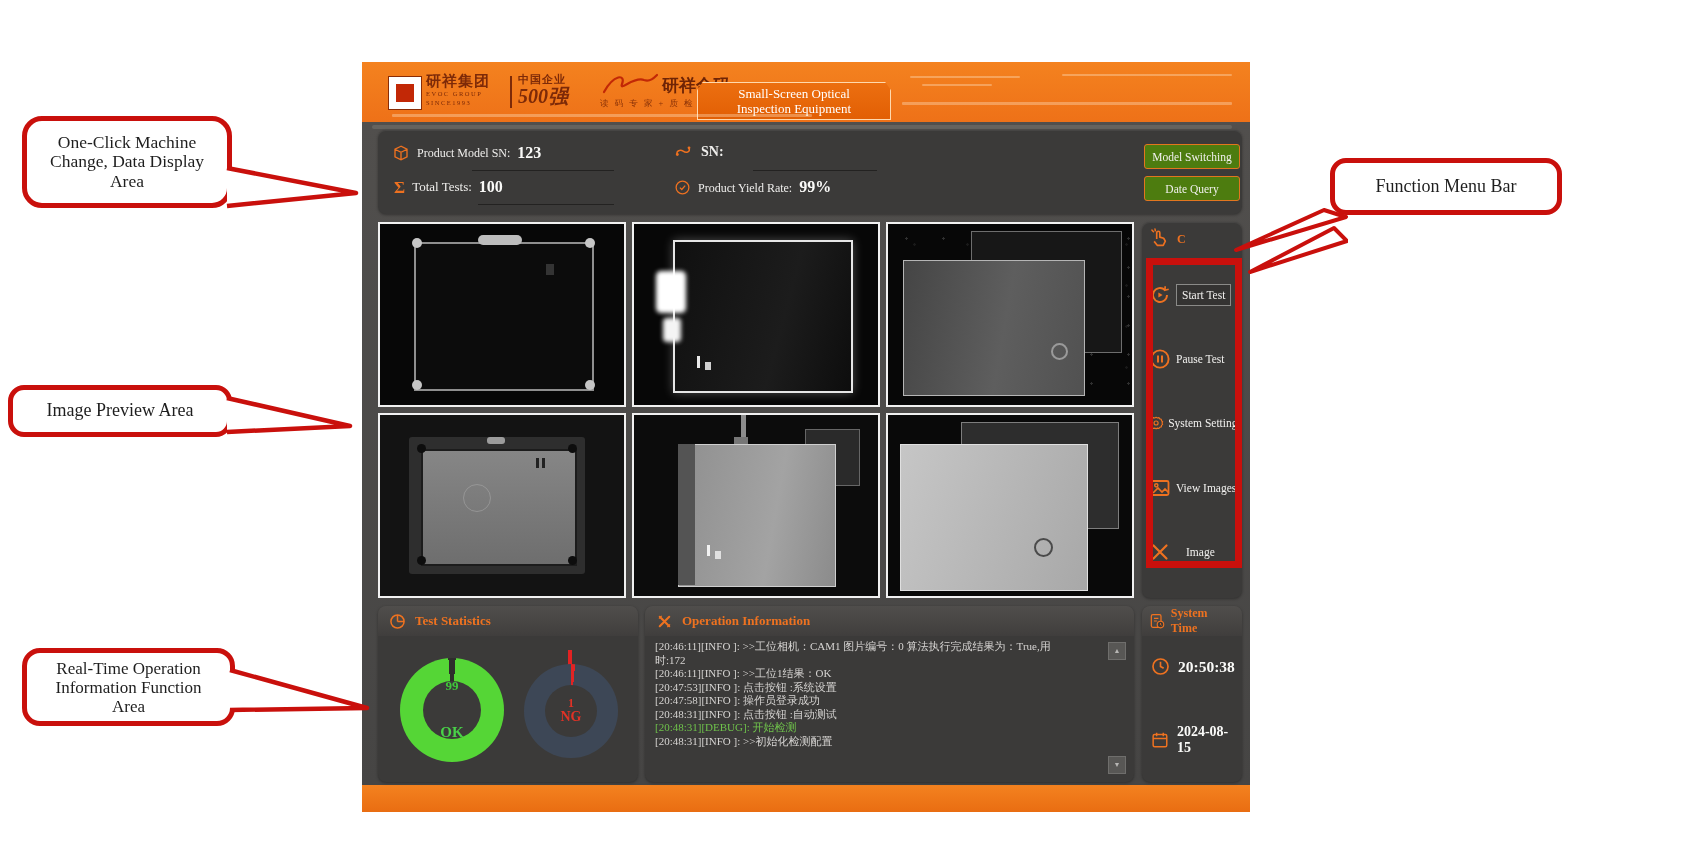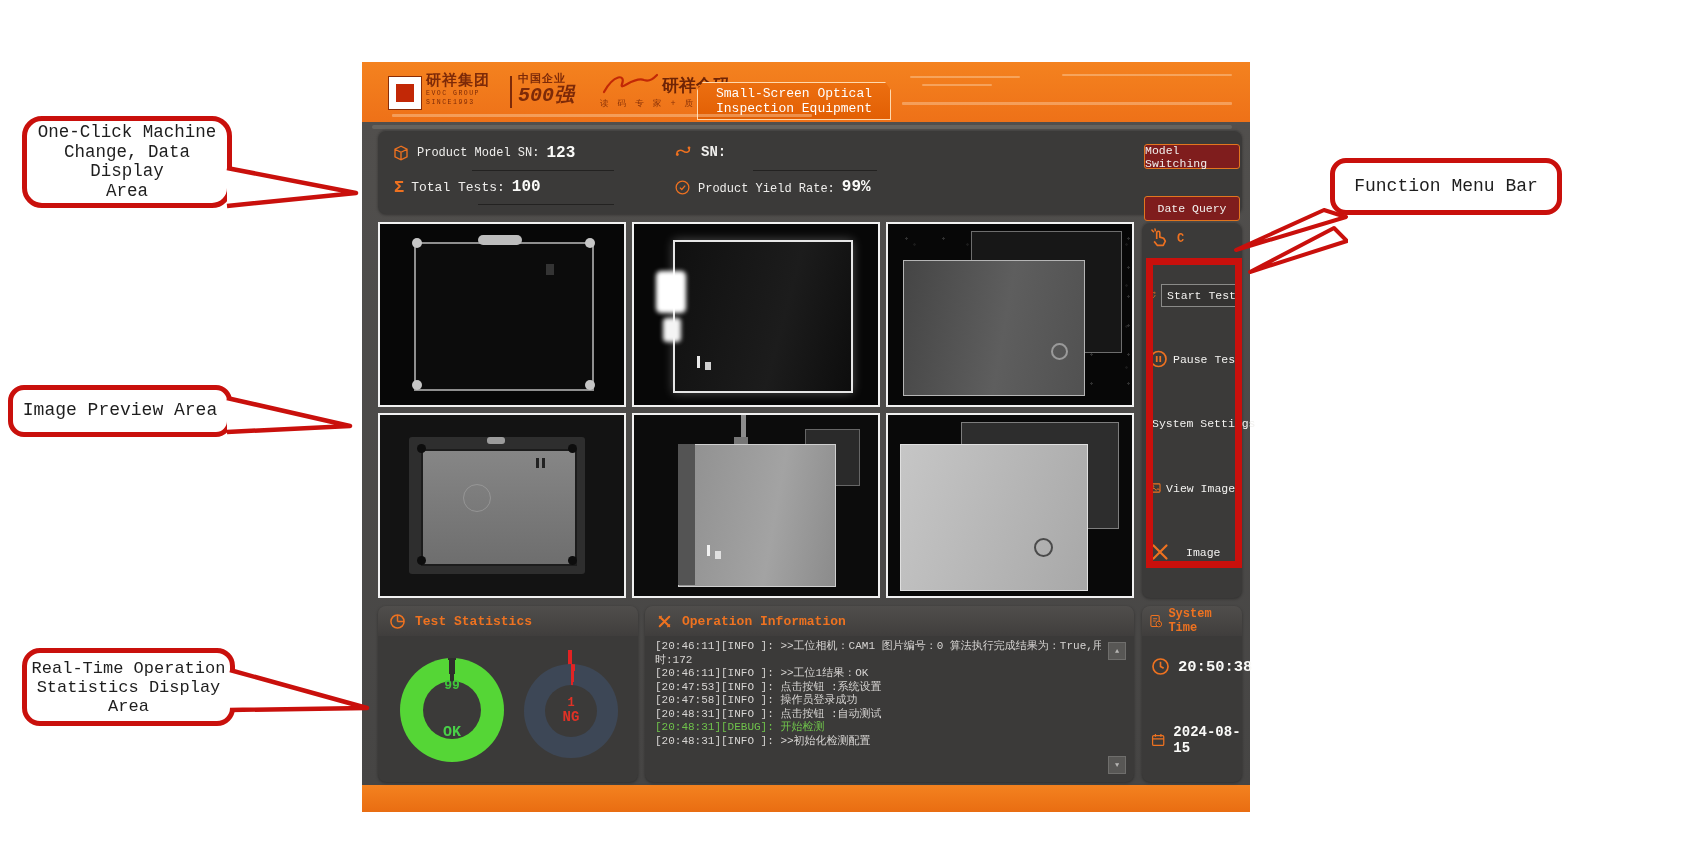--- a/index.html
+++ b/index.html
@@ -1,17 +1,17 @@
 <!DOCTYPE html>
 <html><head>
 <meta charset="utf-8">
 <style>
   html,body{margin:0;padding:0;background:#fff;}
   .canvas{position:relative;width:1688px;height:861px;background:#ffffff;
-    font-family:Liberation Mono, monospace;overflow:hidden;}
+    font-family:Liberation Serif, serif;overflow:hidden;}
   .abs{position:absolute;}
 
   
   .win{left:362px;top:62px;width:888px;height:750px;}
   .win-header{left:0;top:0;width:888px;height:60px;background:linear-gradient(#f4821f,#ee7118);}
   .hdr-line{background:rgba(255,235,210,.35);height:2px;border-radius:1px;}
   .win-body{left:0;top:60px;width:888px;height:663px;background:linear-gradient(#514f4d,#464544);}
   .win-footer{left:0;top:723px;width:888px;height:27px;background:linear-gradient(#f4821f,#e96d12);}
   .chrome-line{left:10px;top:63px;width:860px;height:4px;background:#76746f;border-radius:2px;opacity:.55;}
 
@@ -38,21 +38,21 @@
     background:linear-gradient(#504e4c,#403e3d);border-radius:8px 8px 0 0;
     color:#ee7220;font-weight:bold;font-size:13px;}
 
   
   .dp{left:16px;top:68px;width:864px;height:84px;}
   .field{display:flex;align-items:center;gap:7px;color:#efeeec;}
   .f-label{font-size:12px;}
   .f-label-big{font-size:14px;font-weight:bold;}
   .f-value{font-size:16px;font-weight:bold;color:#fafaf8;}
   .u-line{position:absolute;height:1px;background:#232221;}
-  .dp-btn{position:absolute;width:94px;height:23px;background:#7f1d1d;border:1px solid #e2761f;border-radius:3px;
+  .dp-btn{position:absolute;width:94px;height:23px;background:#4d7c0f;border:1px solid #e2761f;border-radius:3px;
     color:#f1f0ee;font-size:11.5px;display:flex;align-items:center;justify-content:center;cursor:pointer;}
 
   
   .cam{position:absolute;width:244px;height:181px;border:2px solid #f1f1f1;background:#070707;overflow:hidden;}
   .speck{background-image:radial-gradient(circle,rgba(255,255,255,.16) 1px,transparent 1.3px),
     radial-gradient(circle,rgba(255,255,255,.07) 1px,transparent 1.5px);
     background-size:37px 29px,53px 41px;}
 
   
   .fm{left:780px;top:160px;width:100px;height:376px;}
@@ -167,21 +167,21 @@
       <div class="abs field" style="left:296px;top:48px;align-items:flex-end;">
         <svg width="17" height="17" viewBox="0 0 24 24">
           <circle cx="12" cy="12" r="9" fill="none" stroke="#ee7120" stroke-width="1.8"></circle>
           <path d="M8.3 12.2 L11 14.8 L15.8 9.3" fill="none" stroke="#ee7120" stroke-width="1.8"></path>
         </svg>
         <span class="f-label">Product Yield Rate:</span>
         <span class="f-value">99%</span>
       </div>
 
       <div class="dp-btn" style="left:766px;top:14px;">Model Switching</div>
-      <div class="dp-btn" style="left:766px;top:46px;margin-top:20px;">Date Query</div>
+      <div class="dp-btn" style="left:766px;top:46px;">Date Query</div>
     </div>
 
     <div class="cam" style="left:16px;top:160px;">
       <div class="abs" style="left:14%;top:10%;width:72%;height:80%;border:2px solid #8f8f8f;background:#0c0c0c;"></div>
       <div class="abs" style="left:13%;top:8%;width:10px;height:10px;border-radius:50%;background:#c6c6c6;"></div>
       <div class="abs" style="left:84%;top:8%;width:10px;height:10px;border-radius:50%;background:#c6c6c6;"></div>
       <div class="abs" style="left:13%;top:86%;width:10px;height:10px;border-radius:50%;background:#c6c6c6;"></div>
       <div class="abs" style="left:84%;top:86%;width:10px;height:10px;border-radius:50%;background:#c6c6c6;"></div>
       <div class="abs" style="left:40%;top:6%;width:44px;height:10px;border-radius:5px;background:#bdbdbd;"></div>
       <div class="abs" style="left:68%;top:22%;width:8px;height:11px;background:#343434;"></div>
@@ -366,21 +366,21 @@
 
   <div class="callout" style="left:8px;top:385px;width:224px;height:52px;border-radius:16px;font-size:18px;">
     <div>Image Preview Area</div>
   </div>
   <svg class="abs tail" style="left:226px;top:396px;" width="128" height="40" viewBox="0 0 128 40">
     <path d="M1 2 L124 30 L1 36" fill="#ffffff" stroke="#c9100c" stroke-width="4.5" stroke-linejoin="round"></path>
   </svg>
 
   <div class="callout" style="left:22px;top:648px;width:213px;height:78px;border-radius:18px;font-size:17px;line-height:19px;">
     <div>Real-Time Operation</div>
-    <div>Statistics Display</div>
+    <div>Information Function</div>
     <div>Area</div>
   </div>
   <svg class="abs tail" style="left:229px;top:668px;" width="142" height="46" viewBox="0 0 142 46">
     <path d="M1 2 L138 40 L1 42" fill="#ffffff" stroke="#c9100c" stroke-width="4.5" stroke-linejoin="round"></path>
   </svg>
 
   <div class="callout" style="left:1330px;top:158px;width:232px;height:57px;border-radius:16px;font-size:18px;">
     <div>Function Menu Bar</div>
   </div>
   <svg class="abs tail" style="left:1226px;top:208px;" width="122" height="68" viewBox="0 0 122 68">

